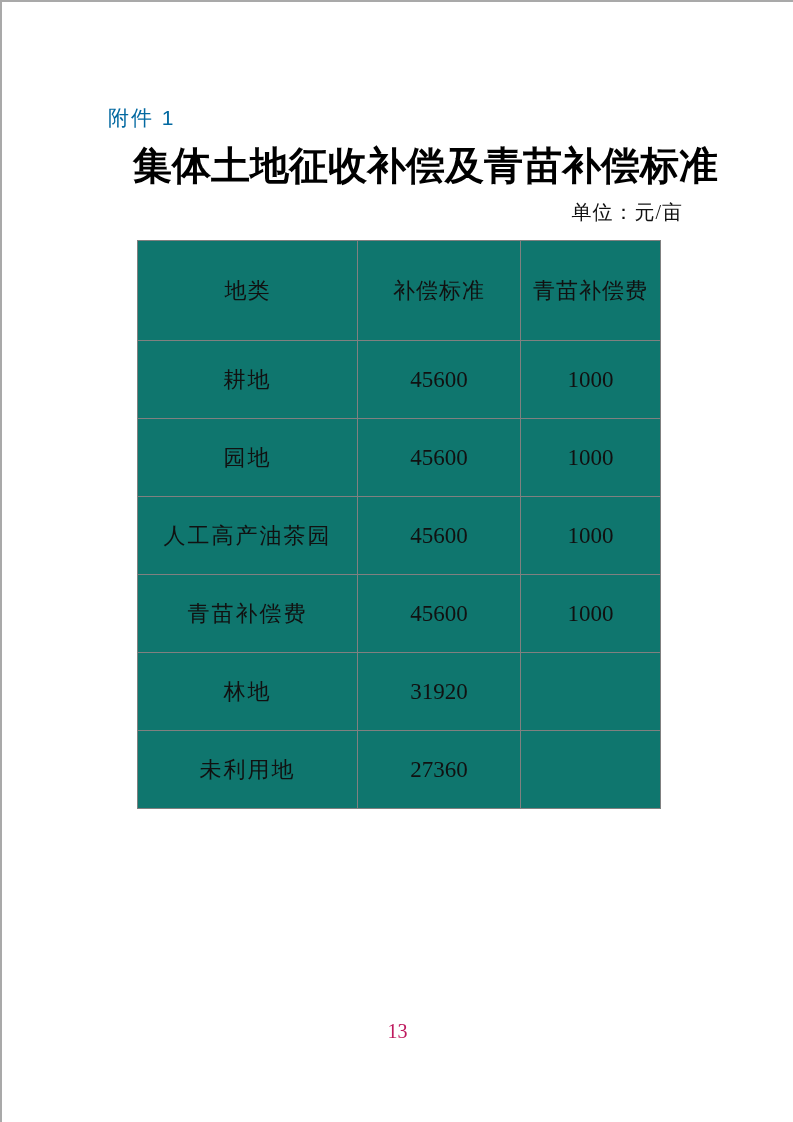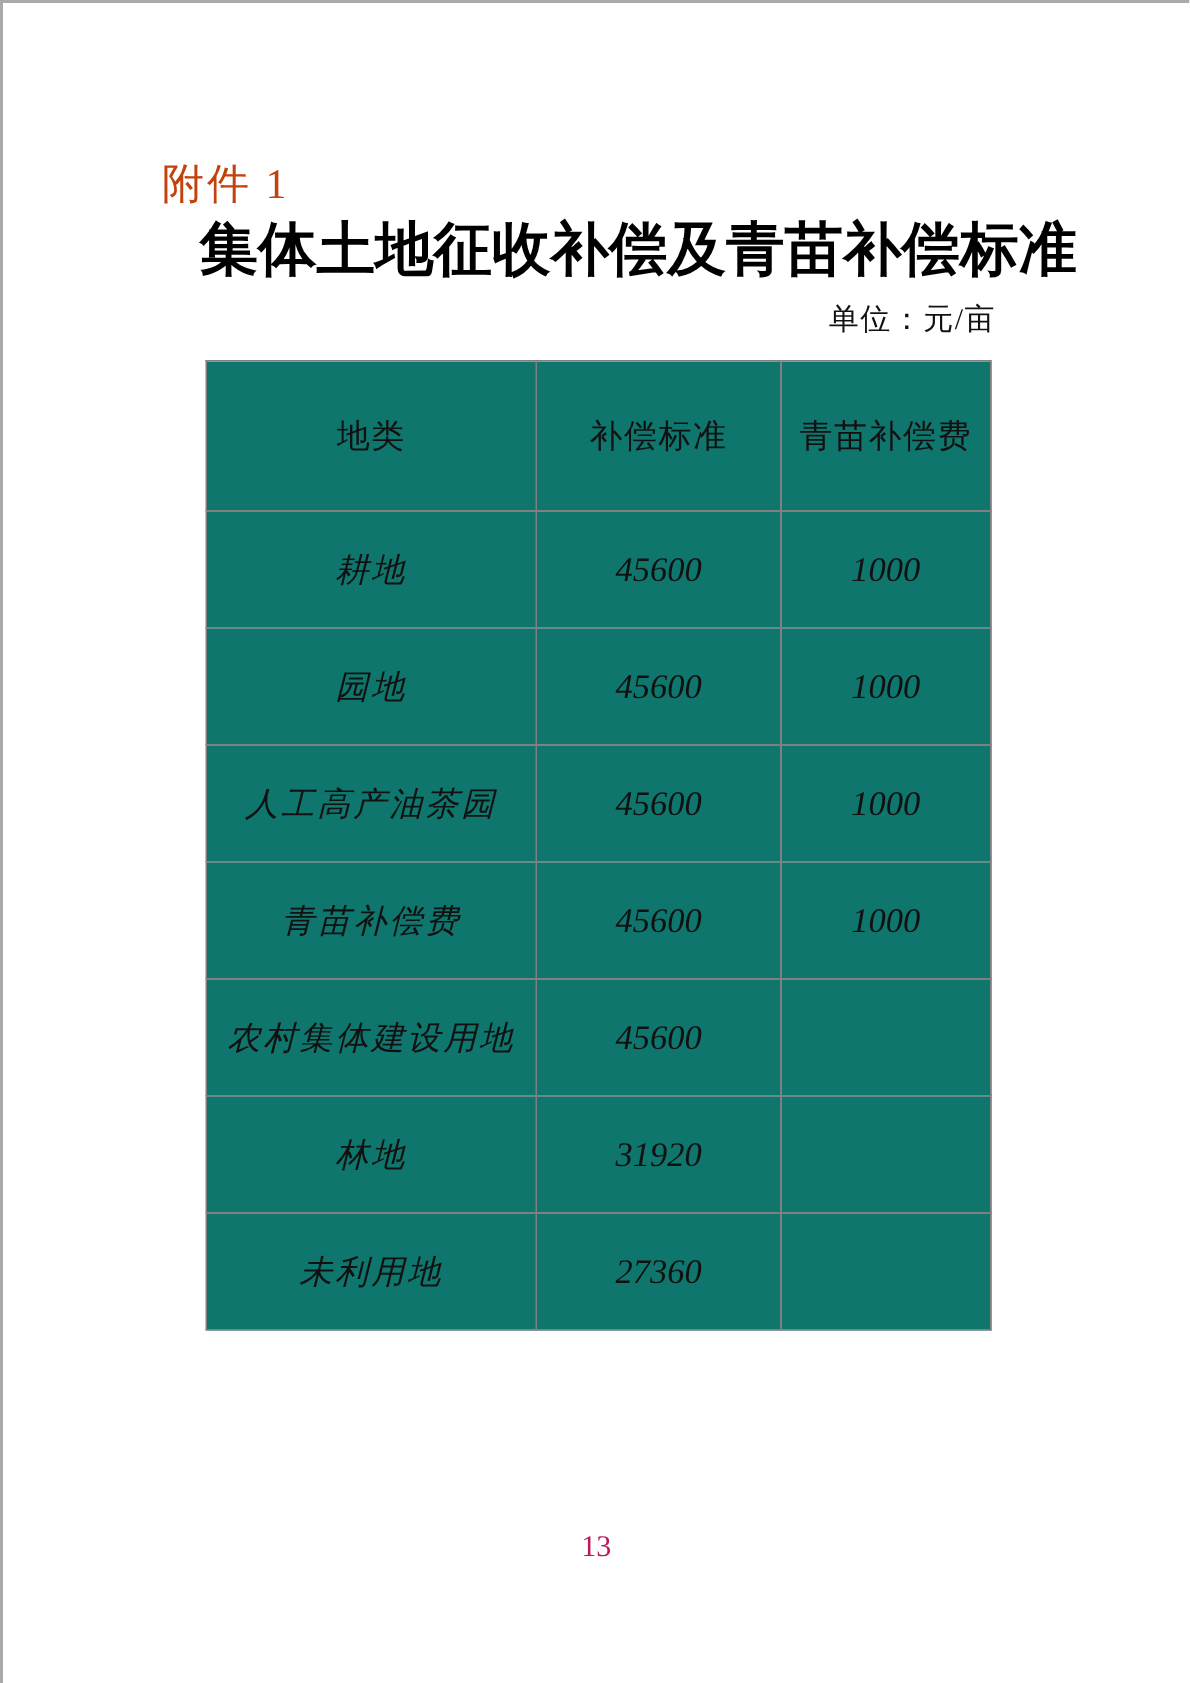--- a/index.html
+++ b/index.html
@@ -16,44 +16,44 @@
     border-left: 2px solid #a9a9a9;
     box-sizing: border-box;
     overflow: hidden;
     color: #111111;
     font-family: "Liberation Serif", "DejaVu Serif", serif;
   }
   .attachment-label {
     position: absolute;
     left: 106px;
     top: 102px;
-    font-family: Liberation Serif, serif;
-    font-size: 28px;
+    font-family: Liberation Sans, sans-serif;
+    font-size: 21px;
     letter-spacing: 2px;
-    color: #c2410c;
+    color: #0369a1;
     white-space: pre;
   }
   .doc-title {
     position: absolute;
     left: 0;
     top: 137px;
     width: 100%;
     margin: 0;
     text-align: center;
     font-family: "Liberation Serif", "DejaVu Serif", serif;
     font-weight: bold;
     font-size: 39px;
     letter-spacing: 0px;
     color: #000000;
     padding-left: 28px;
   }
   .unit-note {
     position: absolute;
     top: 197px;
-    right: 129px;
+    right: 110px;
     font-family: "Liberation Serif", "DejaVu Serif", serif;
     font-size: 20px;
     letter-spacing: 1px;
     color: #111111;
   }
   table.comp-table {
     position: absolute;
     left: 135px;
     top: 238px;
     width: 523px;
@@ -74,21 +74,20 @@
     font-weight: normal;
     font-size: 22px;
     letter-spacing: 1px;
     color: #111111;
   }
   table.comp-table td {
     height: 77px;
     font-family: "Liberation Serif", "DejaVu Serif", serif;
     font-size: 22px;
     color: #111111;
-    font-style: italic;
   }
   table.comp-table td.land-type {
     letter-spacing: 2px;
   }
   table.comp-table td.num {
     font-size: 23px;
     letter-spacing: 0;
   }
   .page-number {
     position: absolute;
@@ -140,25 +139,20 @@
         <td class="land-type">人工高产油茶园</td>
         <td class="num">45600</td>
         <td class="num">1000</td>
       </tr>
       <tr>
         <td class="land-type">青苗补偿费</td>
         <td class="num">45600</td>
         <td class="num">1000</td>
       </tr>
       <tr>
-        <td class="land-type">农村集体建设用地</td>
-        <td class="num">45600</td>
-        <td class="num"></td>
-      </tr>
-      <tr>
         <td class="land-type">林地</td>
         <td class="num">31920</td>
         <td class="num"></td>
       </tr>
       <tr>
         <td class="land-type">未利用地</td>
         <td class="num">27360</td>
         <td class="num"></td>
       </tr>
     </tbody>

